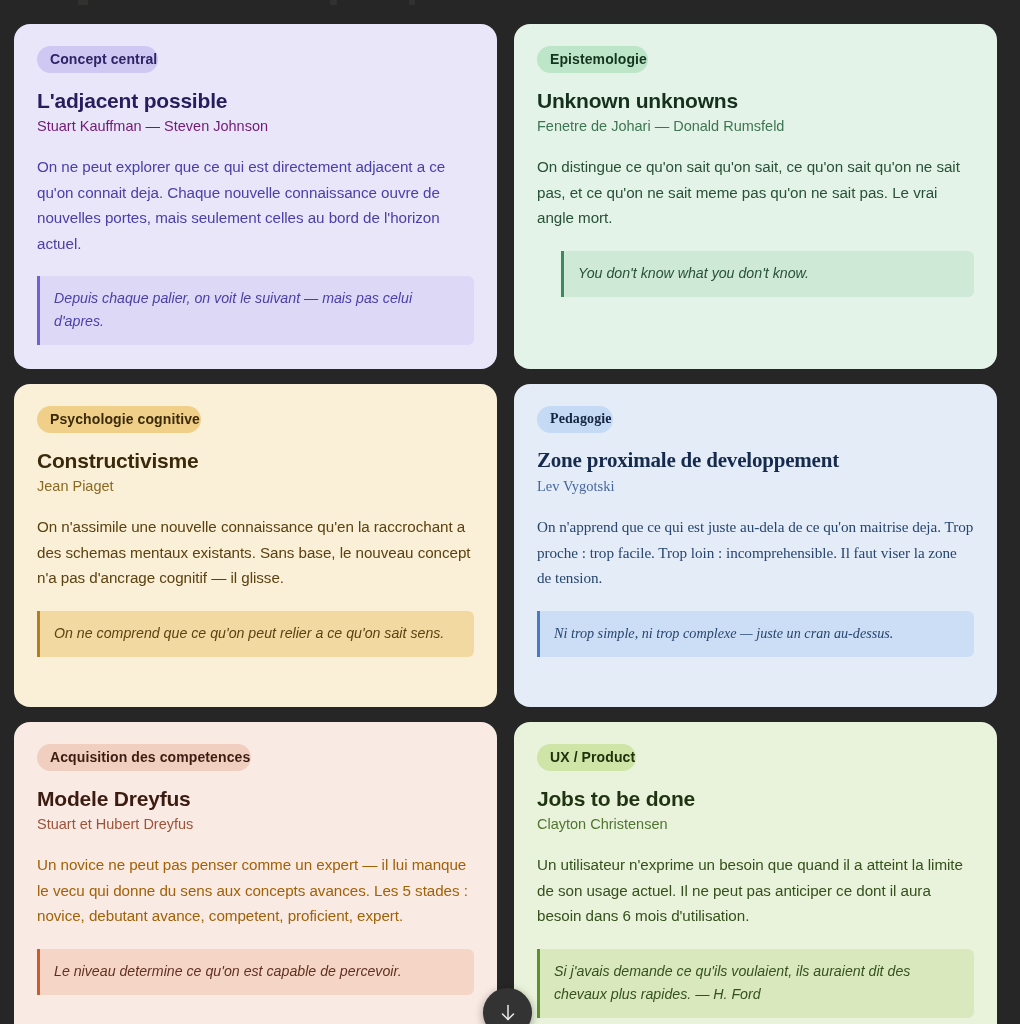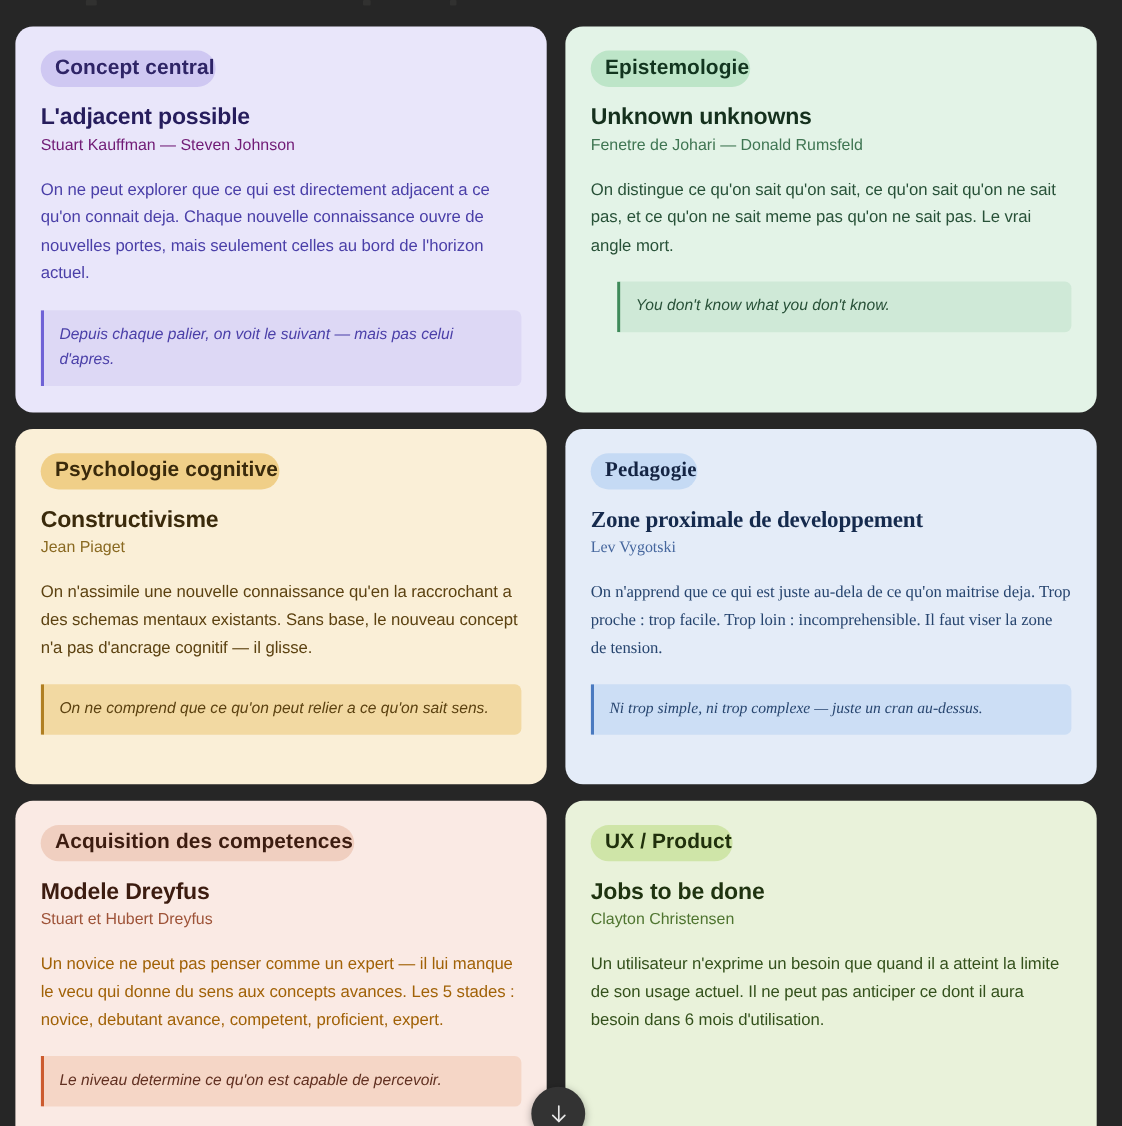--- a/index.html
+++ b/index.html
@@ -41,21 +41,21 @@
     min-height: 323px;
     display: flex;
     flex-direction: column;
   }
 
   .badge {
     display: inline-block;
     align-self: flex-start;
     border-radius: 999px;
     padding: 5px 1px 6px 13px;
-    font-size: 19px;
+    font-size: 14px;
     font-weight: bold;
     line-height: 1.15;
     letter-spacing: 0.1px;
     white-space: nowrap;
   }
 
   .card-title {
     margin-top: 15px;
     font-size: 21px;
     font-weight: bold;
@@ -158,20 +158,21 @@
         <div class="card-title" style="color: rgb(60, 28, 16);">Modele Dreyfus</div>
         <div class="card-author" style="color: rgb(158, 83, 56);">Stuart et Hubert Dreyfus</div>
         <div class="card-body" style="color: #a16207;">Un novice ne peut pas penser comme un expert — il lui manque le vecu qui donne du sens aux concepts avances. Les 5 stades : novice, debutant avance, competent, proficient, expert.</div>
         <div class="quote" style="background: rgb(245, 214, 198); border-color: rgb(204, 91, 46); color: rgb(97, 48, 33);">Le niveau determine ce qu'on est capable de percevoir.</div>
       </div>
       <div class="card" style="background: rgb(233, 242, 218);">
         <span class="badge" style="background: rgb(207, 229, 168); color: rgb(32, 48, 12);">UX / Product</span>
         <div class="card-title" style="color: rgb(31, 51, 16);">Jobs to be done</div>
         <div class="card-author" style="color: rgb(79, 117, 48);">Clayton Christensen</div>
         <div class="card-body" style="color: rgb(52, 81, 28);">Un utilisateur n'exprime un besoin que quand il a atteint la limite de son usage actuel. Il ne peut pas anticiper ce dont il aura besoin dans 6 mois d'utilisation.</div>
+        <div class="quote" style="background: rgb(217, 233, 189); border-color: rgb(93, 145, 48); color: rgb(52, 81, 28);">Si j'avais demande ce qu'ils voulaient, ils auraient dit des chevaux plus rapides. — H. Ford</div>
       </div>
     </div>
 
   <button class="scroll-fab" title="scroll down">
     <span>
       <svg width="22" height="22" viewBox="0 0 22 22" fill="none" stroke="#e8e8e8" stroke-width="1.5" stroke-linecap="round" stroke-linejoin="round">
         <line x1="11" y1="3.5" x2="11" y2="17.5"></line>
         <polyline points="5.5,12 11,17.5 16.5,12"></polyline>
       </svg>
     </span>

